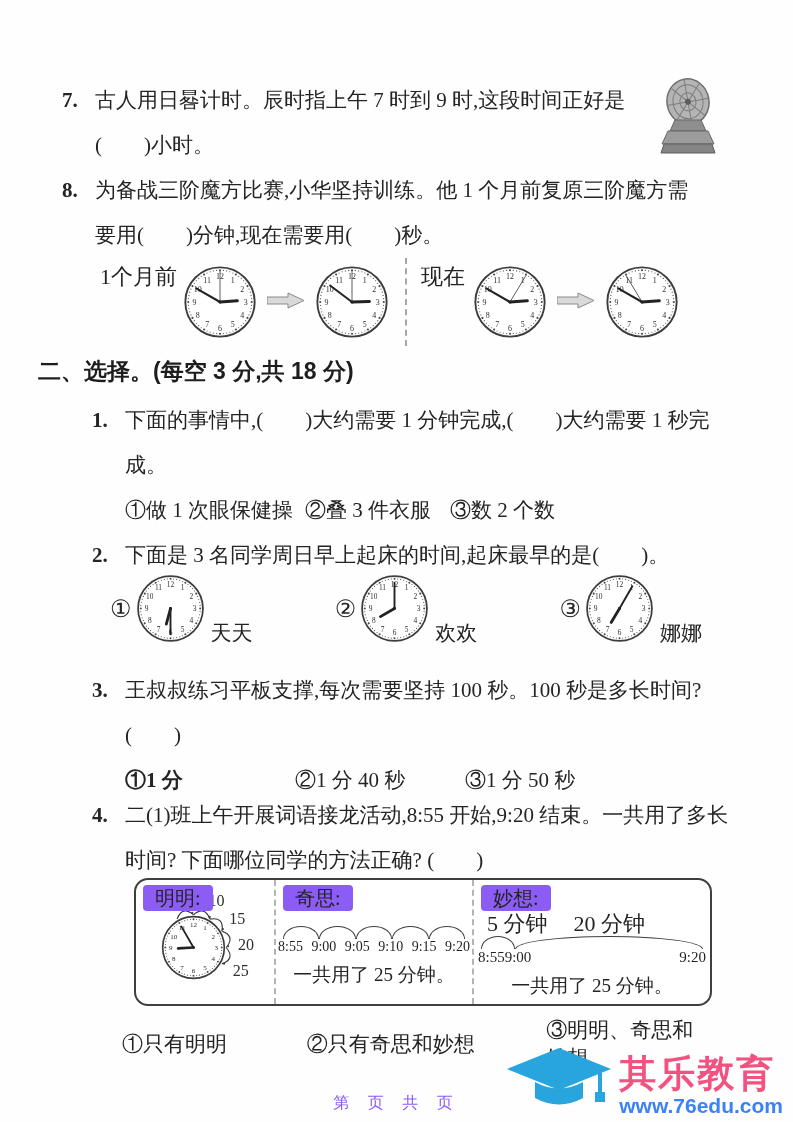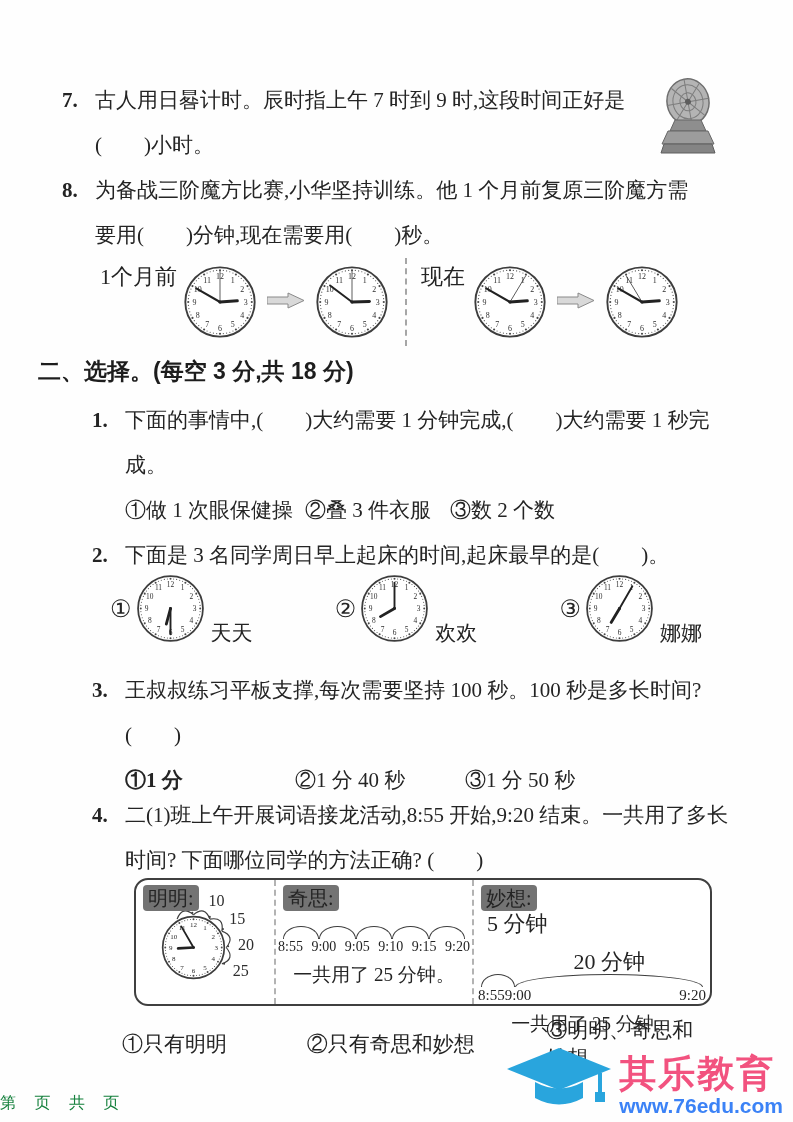--- a/index.html
+++ b/index.html
@@ -15,29 +15,29 @@
   .vdash{border-left:2px dashed #a6a6a6;height:88px;margin:0 14px;}
   .sundial{float:right;margin:-4px 0 0 10px;}
   .clockitem{display:flex;align-items:center;}
   .ctag{font-size:24px;margin-right:2px;}
   .cname{font-size:21px;align-self:flex-end;margin:0 0 -2px 4px;white-space:nowrap;}
   
   .mbox{position:absolute;left:134px;top:878px;width:578px;height:128px;box-sizing:border-box;
         border:2px solid #3f3f3f;border-radius:14px;display:flex;background:#fff;}
   .mcol{position:relative;box-sizing:border-box;padding:5px 7px;}
   .mcol + .mcol{border-left:2px dashed #b3b3b3;}
-  .chip{display:inline-block;background:#737373;border-radius:4px;padding:0 5px;font-size:20px;line-height:26px;}
+  .chip{display:inline-block;background:#8b5cf6;border-radius:4px;padding:0 12px;font-size:20px;line-height:26px;}
   .humps{display:flex;width:100%;}
   .hump{height:13px;border:1.7px solid #3d3d3d;border-bottom:none;
         border-radius:50% 50% 0 0 / 100% 100% 0 0;box-sizing:border-box;}
   .timesrow{display:flex;justify-content:space-between;font-size:14px;white-space:nowrap;}
   .mresult{font-size:19px;margin-top:7px;text-align:center;white-space:nowrap;}
   .bracelabels{display:flex;font-size:22px;line-height:24px;margin-top:1px;}
-  .footer{position:absolute;left:0;right:0;bottom:8px;text-align:left;
-          font-family:"Liberation Sans","DejaVu Sans",sans-serif;font-size:16px;letter-spacing:7px;color:#15803d;}
+  .footer{position:absolute;left:0;right:0;bottom:8px;text-align:center;
+          font-family:"Liberation Sans","DejaVu Sans",sans-serif;font-size:16px;letter-spacing:7px;color:#8b5cf6;}
   .logo{position:absolute;right:10px;bottom:4px;display:flex;align-items:flex-end;}
   .logotext{display:flex;flex-direction:column;align-items:flex-start;margin-left:4px;margin-top:40px;}
   .logoname{font-family:"Liberation Sans","DejaVu Sans",sans-serif;font-weight:bold;font-size:37px;
             line-height:40px;letter-spacing:2px;}
   .logourl{font-family:"Liberation Sans","DejaVu Sans",sans-serif;font-weight:bold;font-size:21px;line-height:24px;}
 </style>
 </head>
 <body>
 
 <div class="page">
@@ -807,21 +807,21 @@
         <span>9:10</span>
         <span>9:15</span>
         <span>9:20</span>
       </div>
       <div class="mresult">一共用了 25 分钟。</div>
     </div>
     <div class="mcol" style="flex:1;">
       <span class="chip">妙想:</span>
       <div class="bracelabels">
         <span style="margin-left:6px;">5 分钟</span>
-        <span style="margin-left:26px;margin-top:38px;">20 分钟</span>
+        <span style="margin-left:26px;">20 分钟</span>
       </div>
       <div class="humps">
         <div class="hump" style="width:34px;"></div>
         <div class="hump" style="flex:1;"></div>
       </div>
       <div class="timesrow" style="font-size:15px;margin:0 -3px;">
         <span>8:55</span>
         <span style="margin-right:auto;">9:00</span>
         <span>9:20</span>
       </div>

